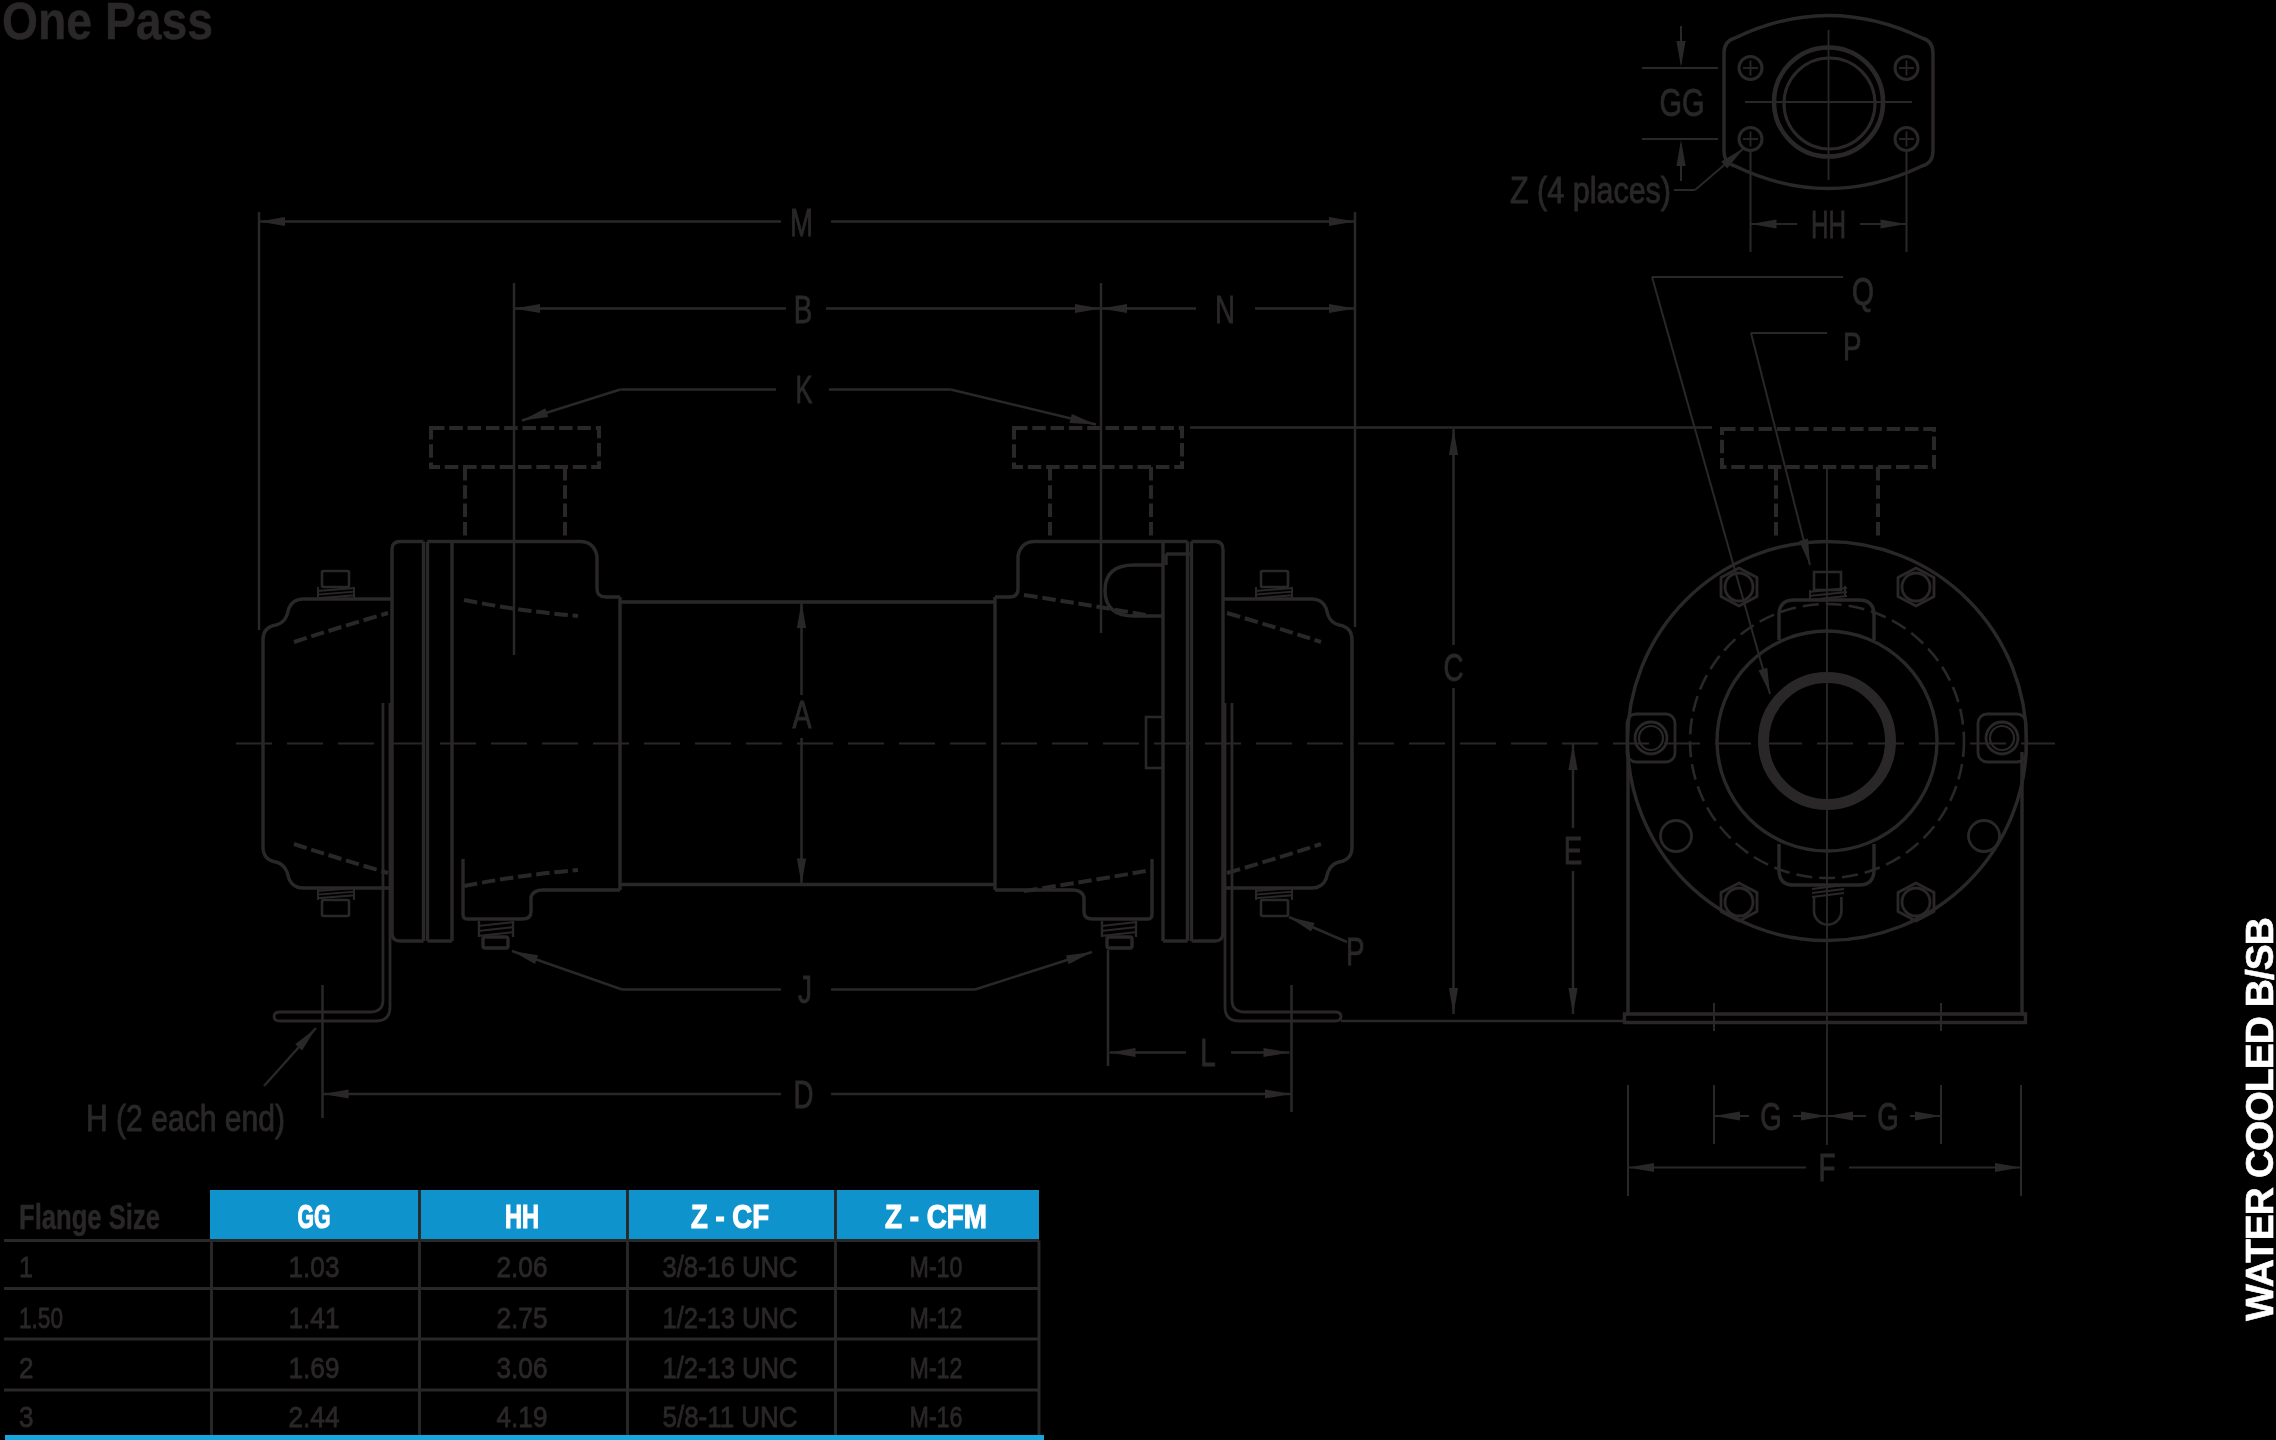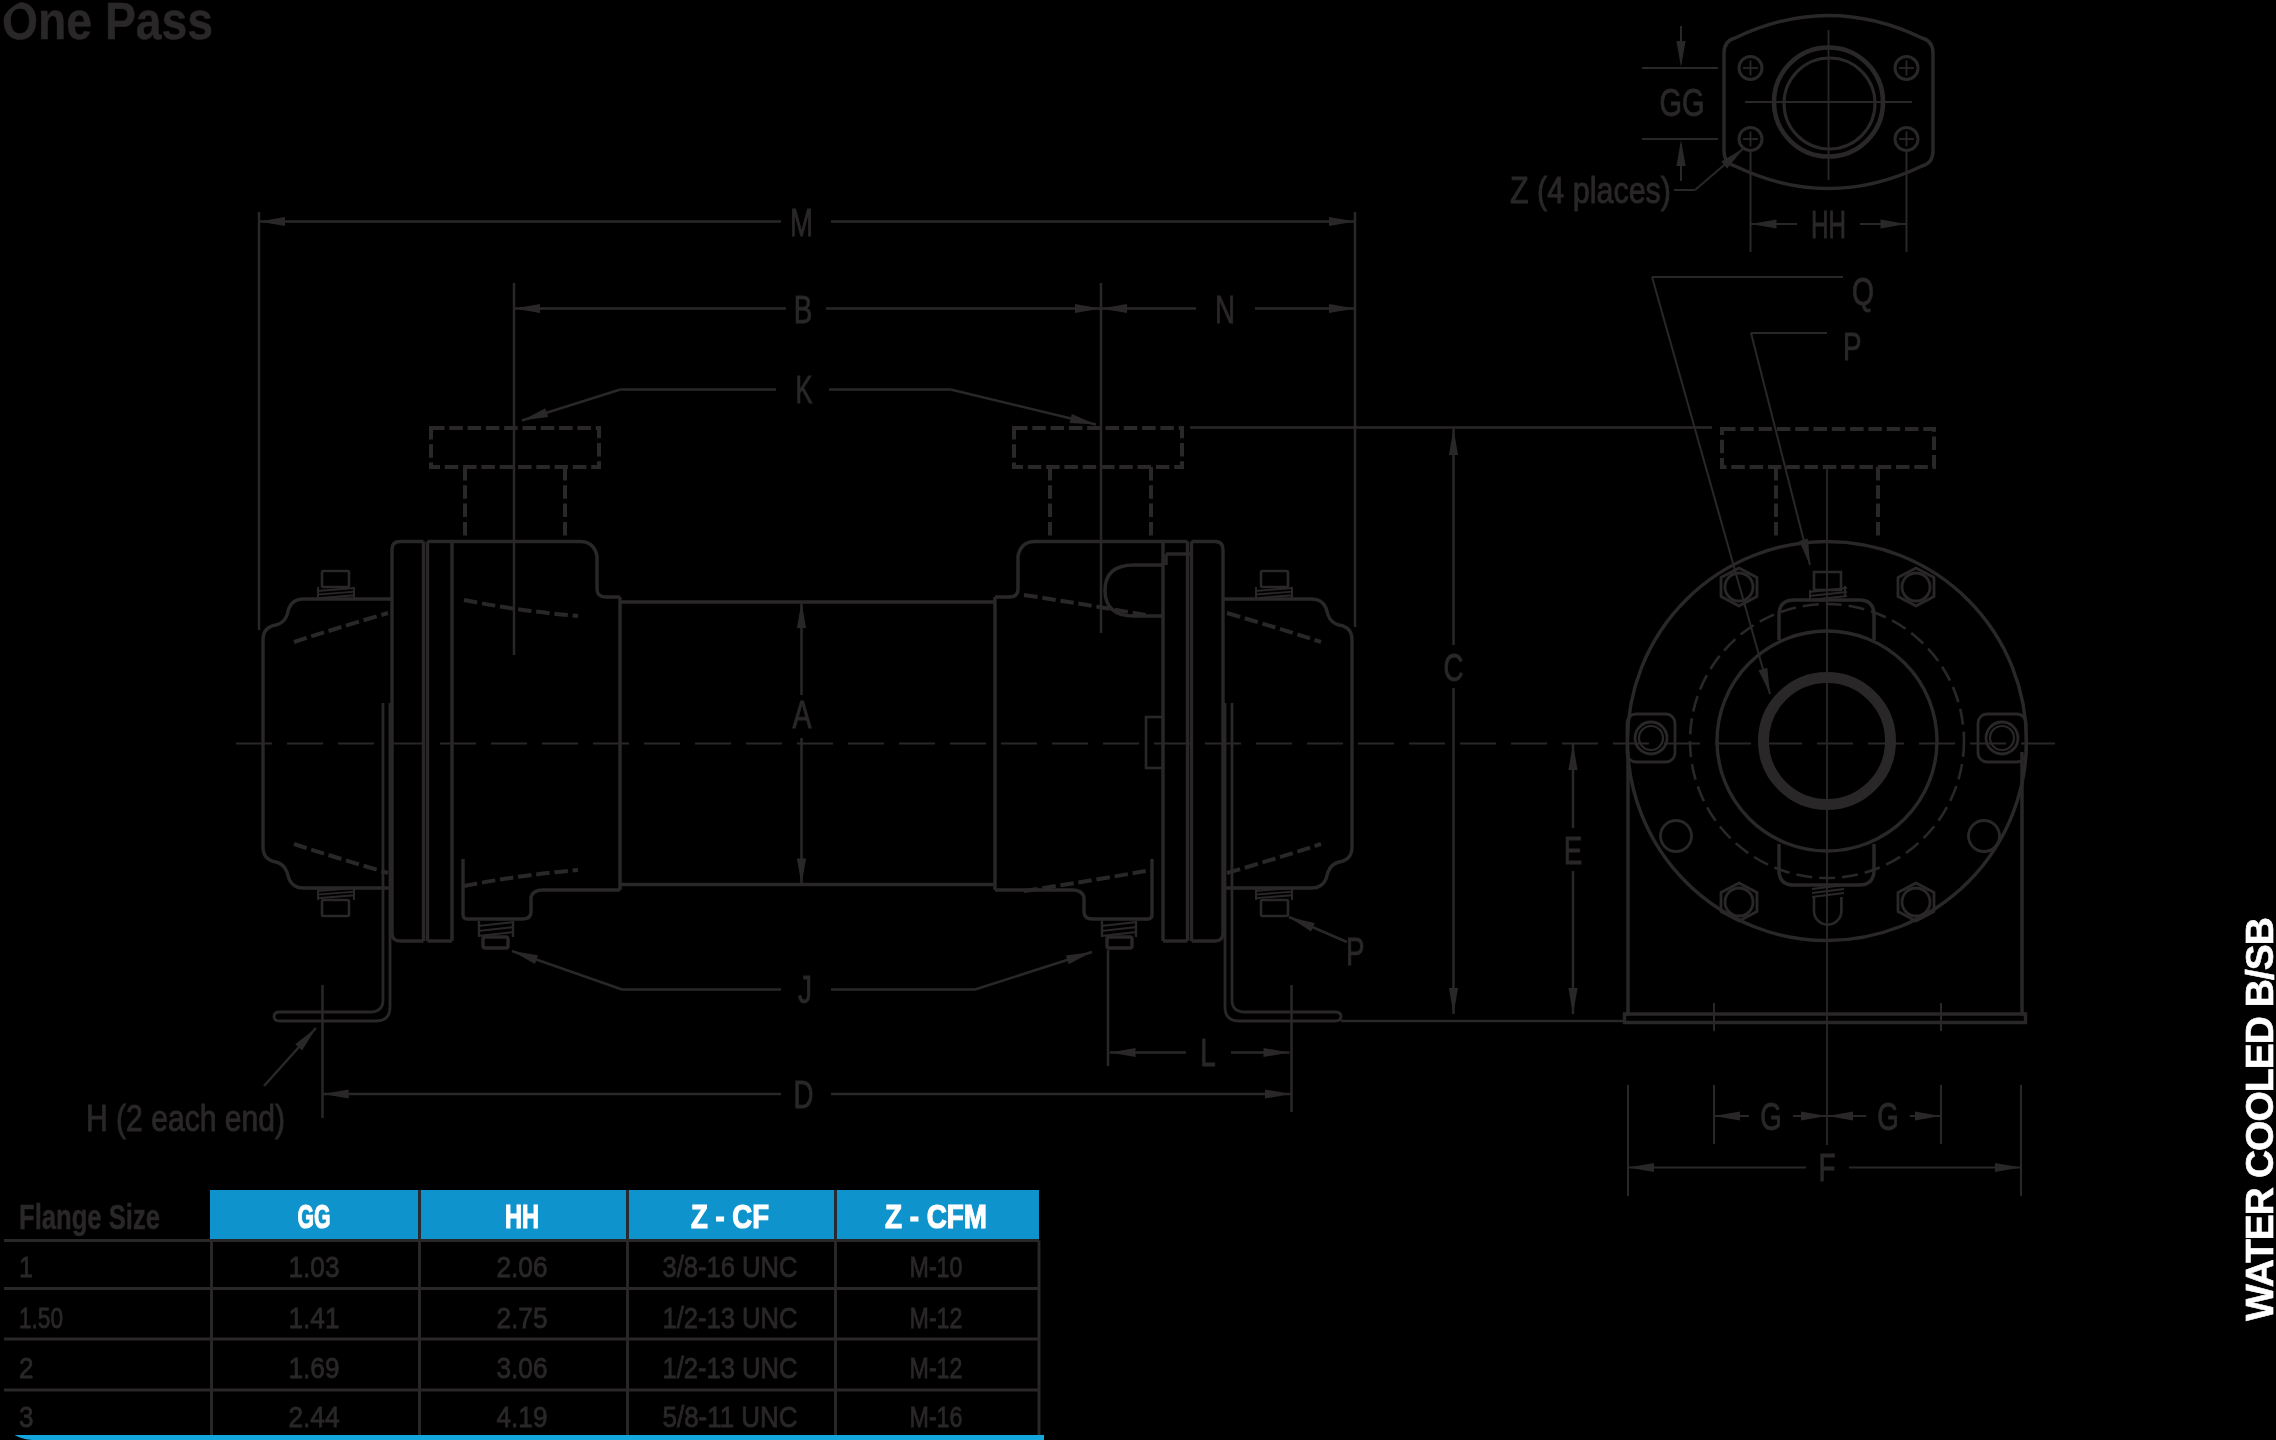--- a/index.html
+++ b/index.html
@@ -1,16 +1,16 @@
 <!DOCTYPE html>
 <html><head>
 <meta charset="utf-8">
 <style>
   html,body{margin:0;padding:0;background:#000;}
-  .page{position:relative;width:2276px;height:1440px;background:#000;overflow:hidden;border-radius:32px;}
+  .page{position:relative;width:2276px;height:1440px;background:#000;overflow:hidden;}
   svg{display:block;}
   text{font-family:"Liberation Sans",sans-serif;}
 </style>
 </head>
 <body>
 <div class="page">
 <svg width="2276" height="1440" viewBox="0 0 2276 1440" fill="none">
 
 <text x="2" y="39" font-size="51" font-weight="bold" fill="#2a2729" stroke="#2a2729" stroke-width="0.5" textLength="211" lengthAdjust="spacingAndGlyphs">One Pass</text>
 

